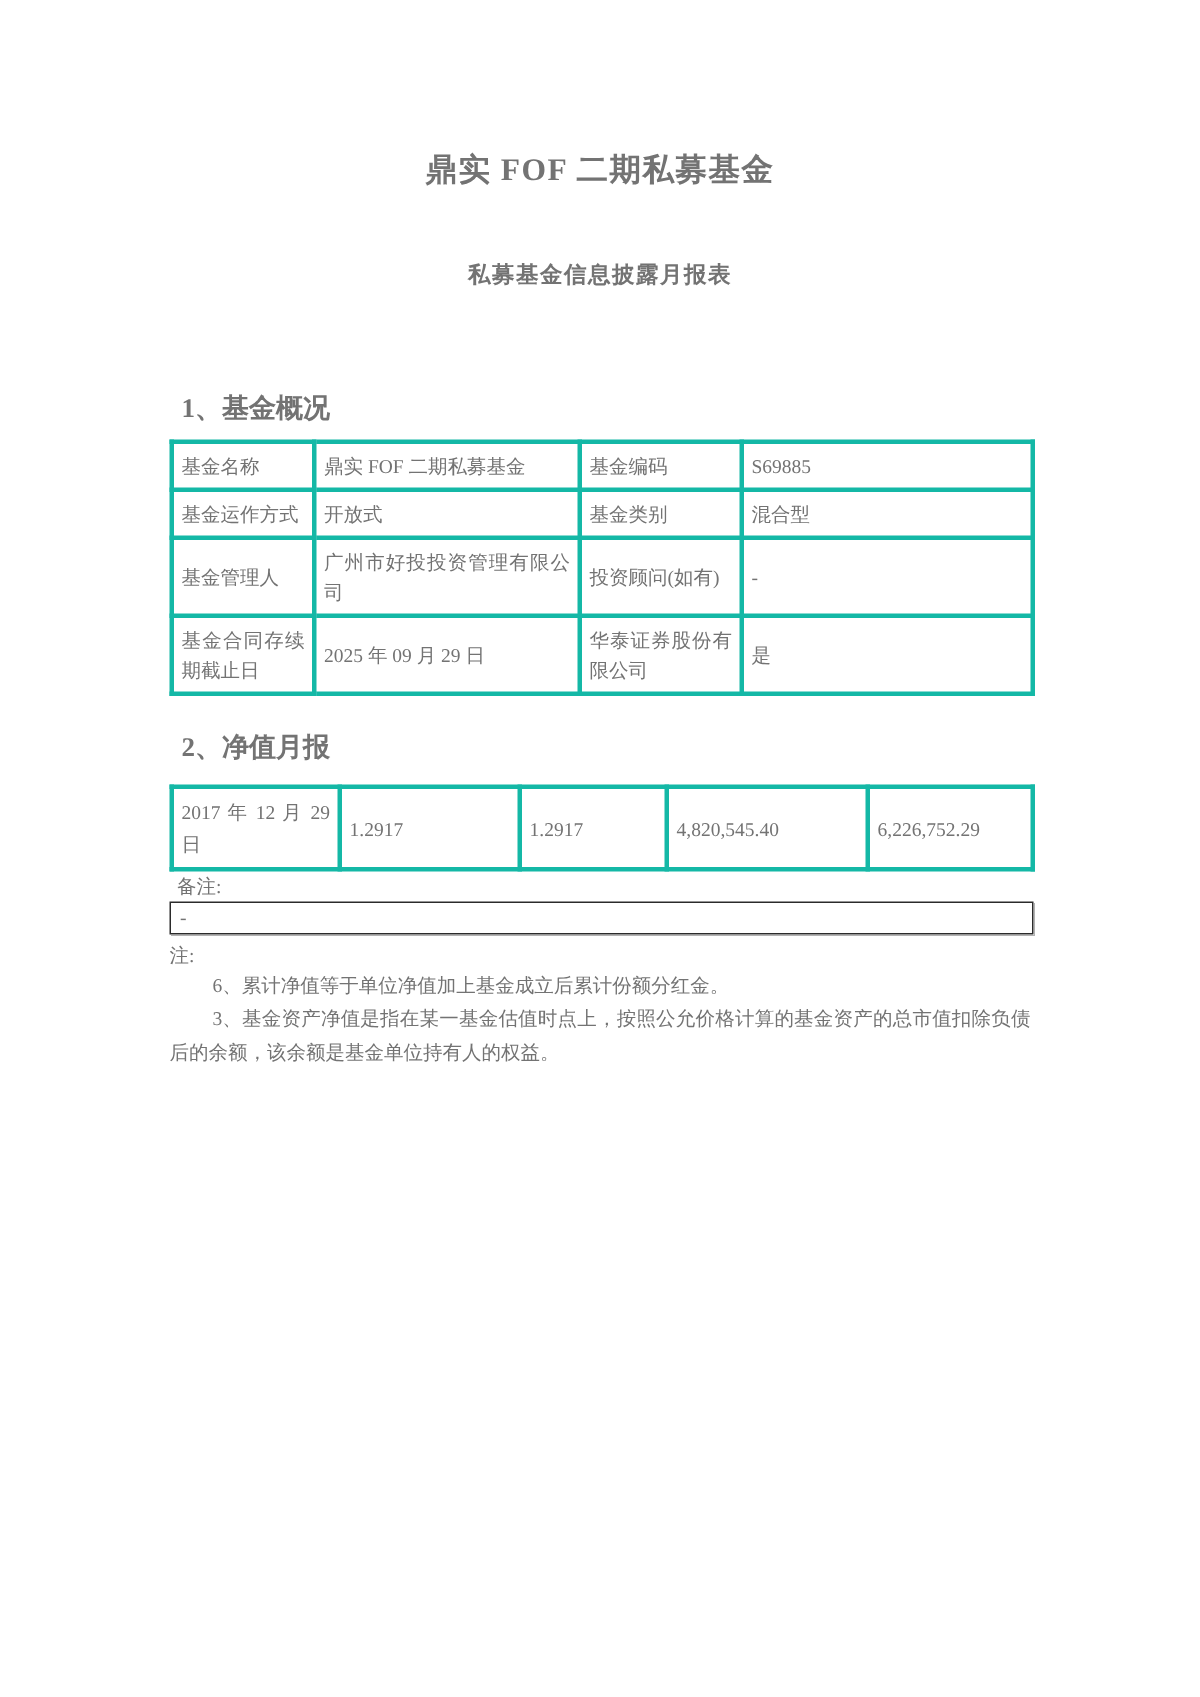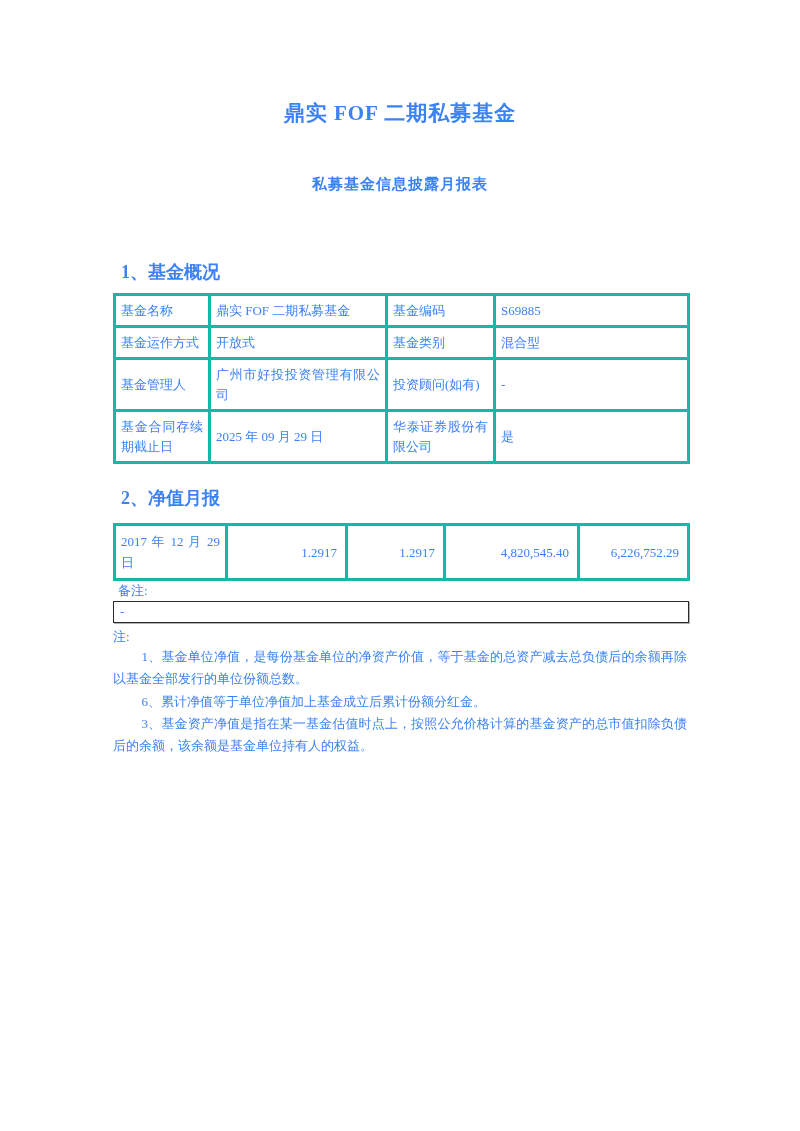--- a/index.html
+++ b/index.html
@@ -5,21 +5,21 @@
   html, body {
     margin: 0;
     padding: 0;
     background: #ffffff;
   }
   .page {
     position: relative;
     width: 800px;
     height: 1131px;
     background: #ffffff;
-    color: #3b82f6;
+    color: #737373;
     font-family: "Liberation Serif", "DejaVu Serif", serif;
     overflow: hidden;
   }
   .doc-title {
     margin: 0;
     padding-top: 100px;
     text-align: center;
     font-size: 21px;
     line-height: 26px;
     font-weight: bold;
@@ -72,21 +72,21 @@
     font-weight: normal;
     text-align: center;
     height: 24px;
     line-height: 20px;
   }
   .nav-table td {
     height: 48px;
     line-height: 21px;
   }
   .cell-date { text-align: justify; }
-  .cell-num  { text-align: right; padding-right: 8px; }
+  .cell-num  { text-align: left; padding-right: 8px; }
   .remark-label {
     font-size: 13px;
     line-height: 16px;
     padding-left: 5px;
     margin-top: 2px;
   }
   .remark-box {
     margin-top: 2px;
     width: 562px;
     height: 16px;
@@ -176,18 +176,17 @@
       </tr>
     </tbody>
       </table>
 
     <div class="remark-label">备注:</div>
     <div class="remark-box">
       <span>-</span>
     </div>
 
     <div class="note-label">注:</div>
-    <p class="note">1、基金单位净值，是每份基金单位的净资产价值，等于基金的总资产减去总负债后的余额再除以基金全部发行的单位份额总数。</p>
     <p class="note">6、累计净值等于单位净值加上基金成立后累计份额分红金。</p>
     <p class="note">3、基金资产净值是指在某一基金估值时点上，按照公允价格计算的基金资产的总市值扣除负债后的余额，该余额是基金单位持有人的权益。</p>
 
   </div>
 </div>
 
 </body></html>

